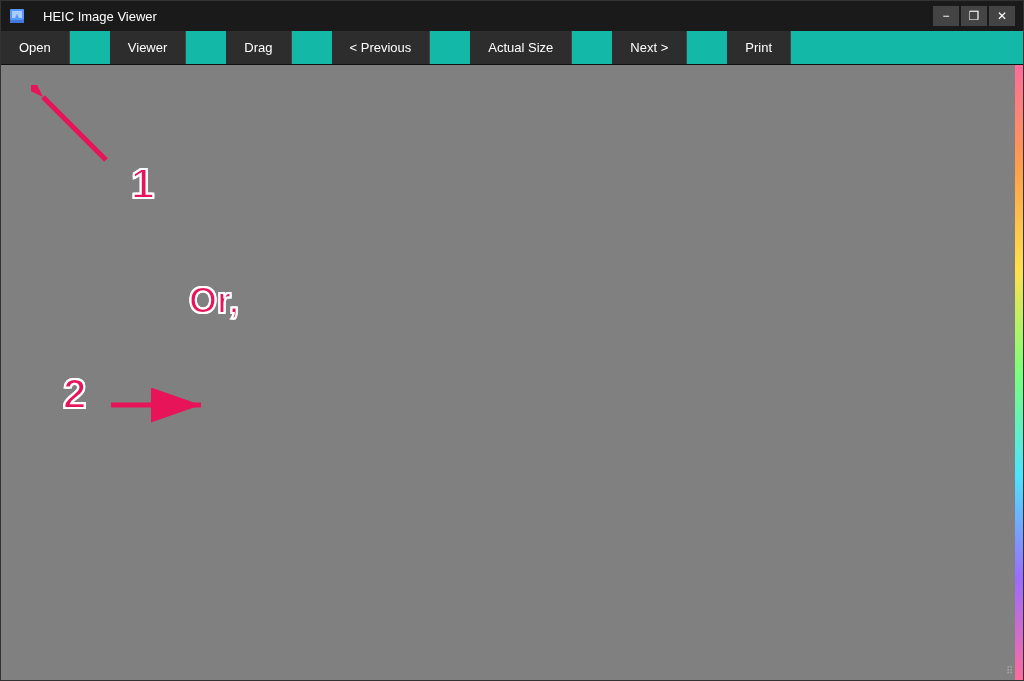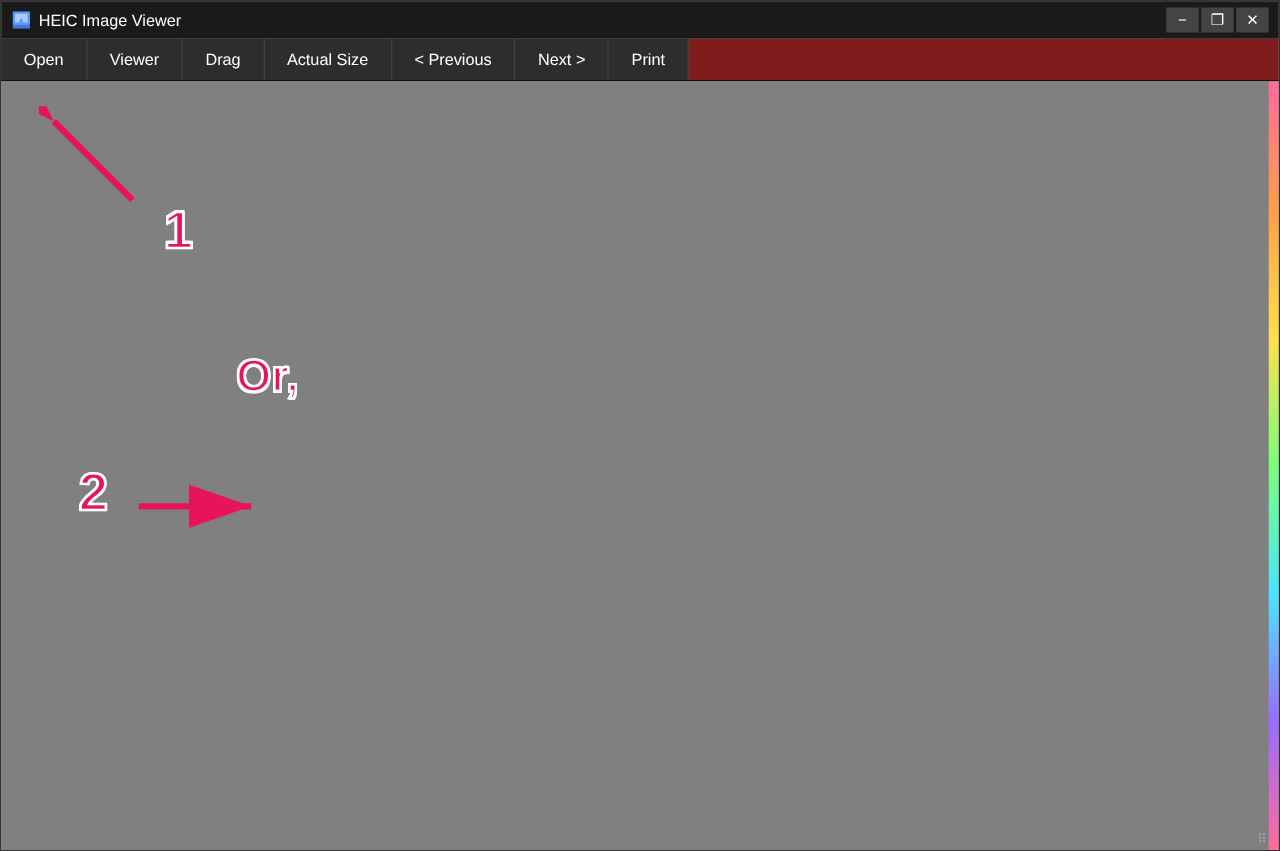--- a/index.html
+++ b/index.html
@@ -27,21 +27,21 @@
       align-items: center;
       justify-content: space-between;
       height: 30px;
       padding: 0 8px;
       user-select: none;
     }
 
     .title-bar-left {
       display: flex;
       align-items: center;
-      gap: 6px;
+      gap: 18px;
     }
 
     .title-bar-icon {
       width: 16px;
       height: 16px;
       display: flex;
       align-items: center;
       justify-content: center;
     }
 
@@ -62,24 +62,25 @@
       border: none;
       color: #fff;
       font-size: 12px;
       cursor: pointer;
       display: flex;
       align-items: center;
       justify-content: center;
     }
 
     .toolbar {
-      background: #7f1d1d;
+      background: #14b8a6;
       display: flex;
       height: 34px;
       border-bottom: 1px solid #111;
+      gap: 40px;
     }
 
     .toolbar-btn {
       background: #2d2d2d;
       border: none;
       border-right: 1px solid #444;
       color: #fff;
       padding: 0 18px;
       font-size: 13px;
       cursor: pointer;
@@ -202,22 +203,22 @@
       <button class="title-bar-btn">−</button>
       <button class="title-bar-btn">❐</button>
       <button class="title-bar-btn close">✕</button>
     </div>
   </div>
 
   <div class="toolbar">
     <button class="toolbar-btn">Open</button>
     <button class="toolbar-btn">Viewer</button>
     <button class="toolbar-btn">Drag</button>
+    <button class="toolbar-btn">&lt; Previous</button>
     <button class="toolbar-btn">Actual Size</button>
-    <button class="toolbar-btn">&lt; Previous</button>
     <button class="toolbar-btn">Next &gt;</button>
     <button class="toolbar-btn">Print</button>
   </div>
 
   <div class="main-content">
 
     <div class="arrow-1">
       <svg width="90" height="90" viewBox="0 0 90 90">
 
         <defs>

